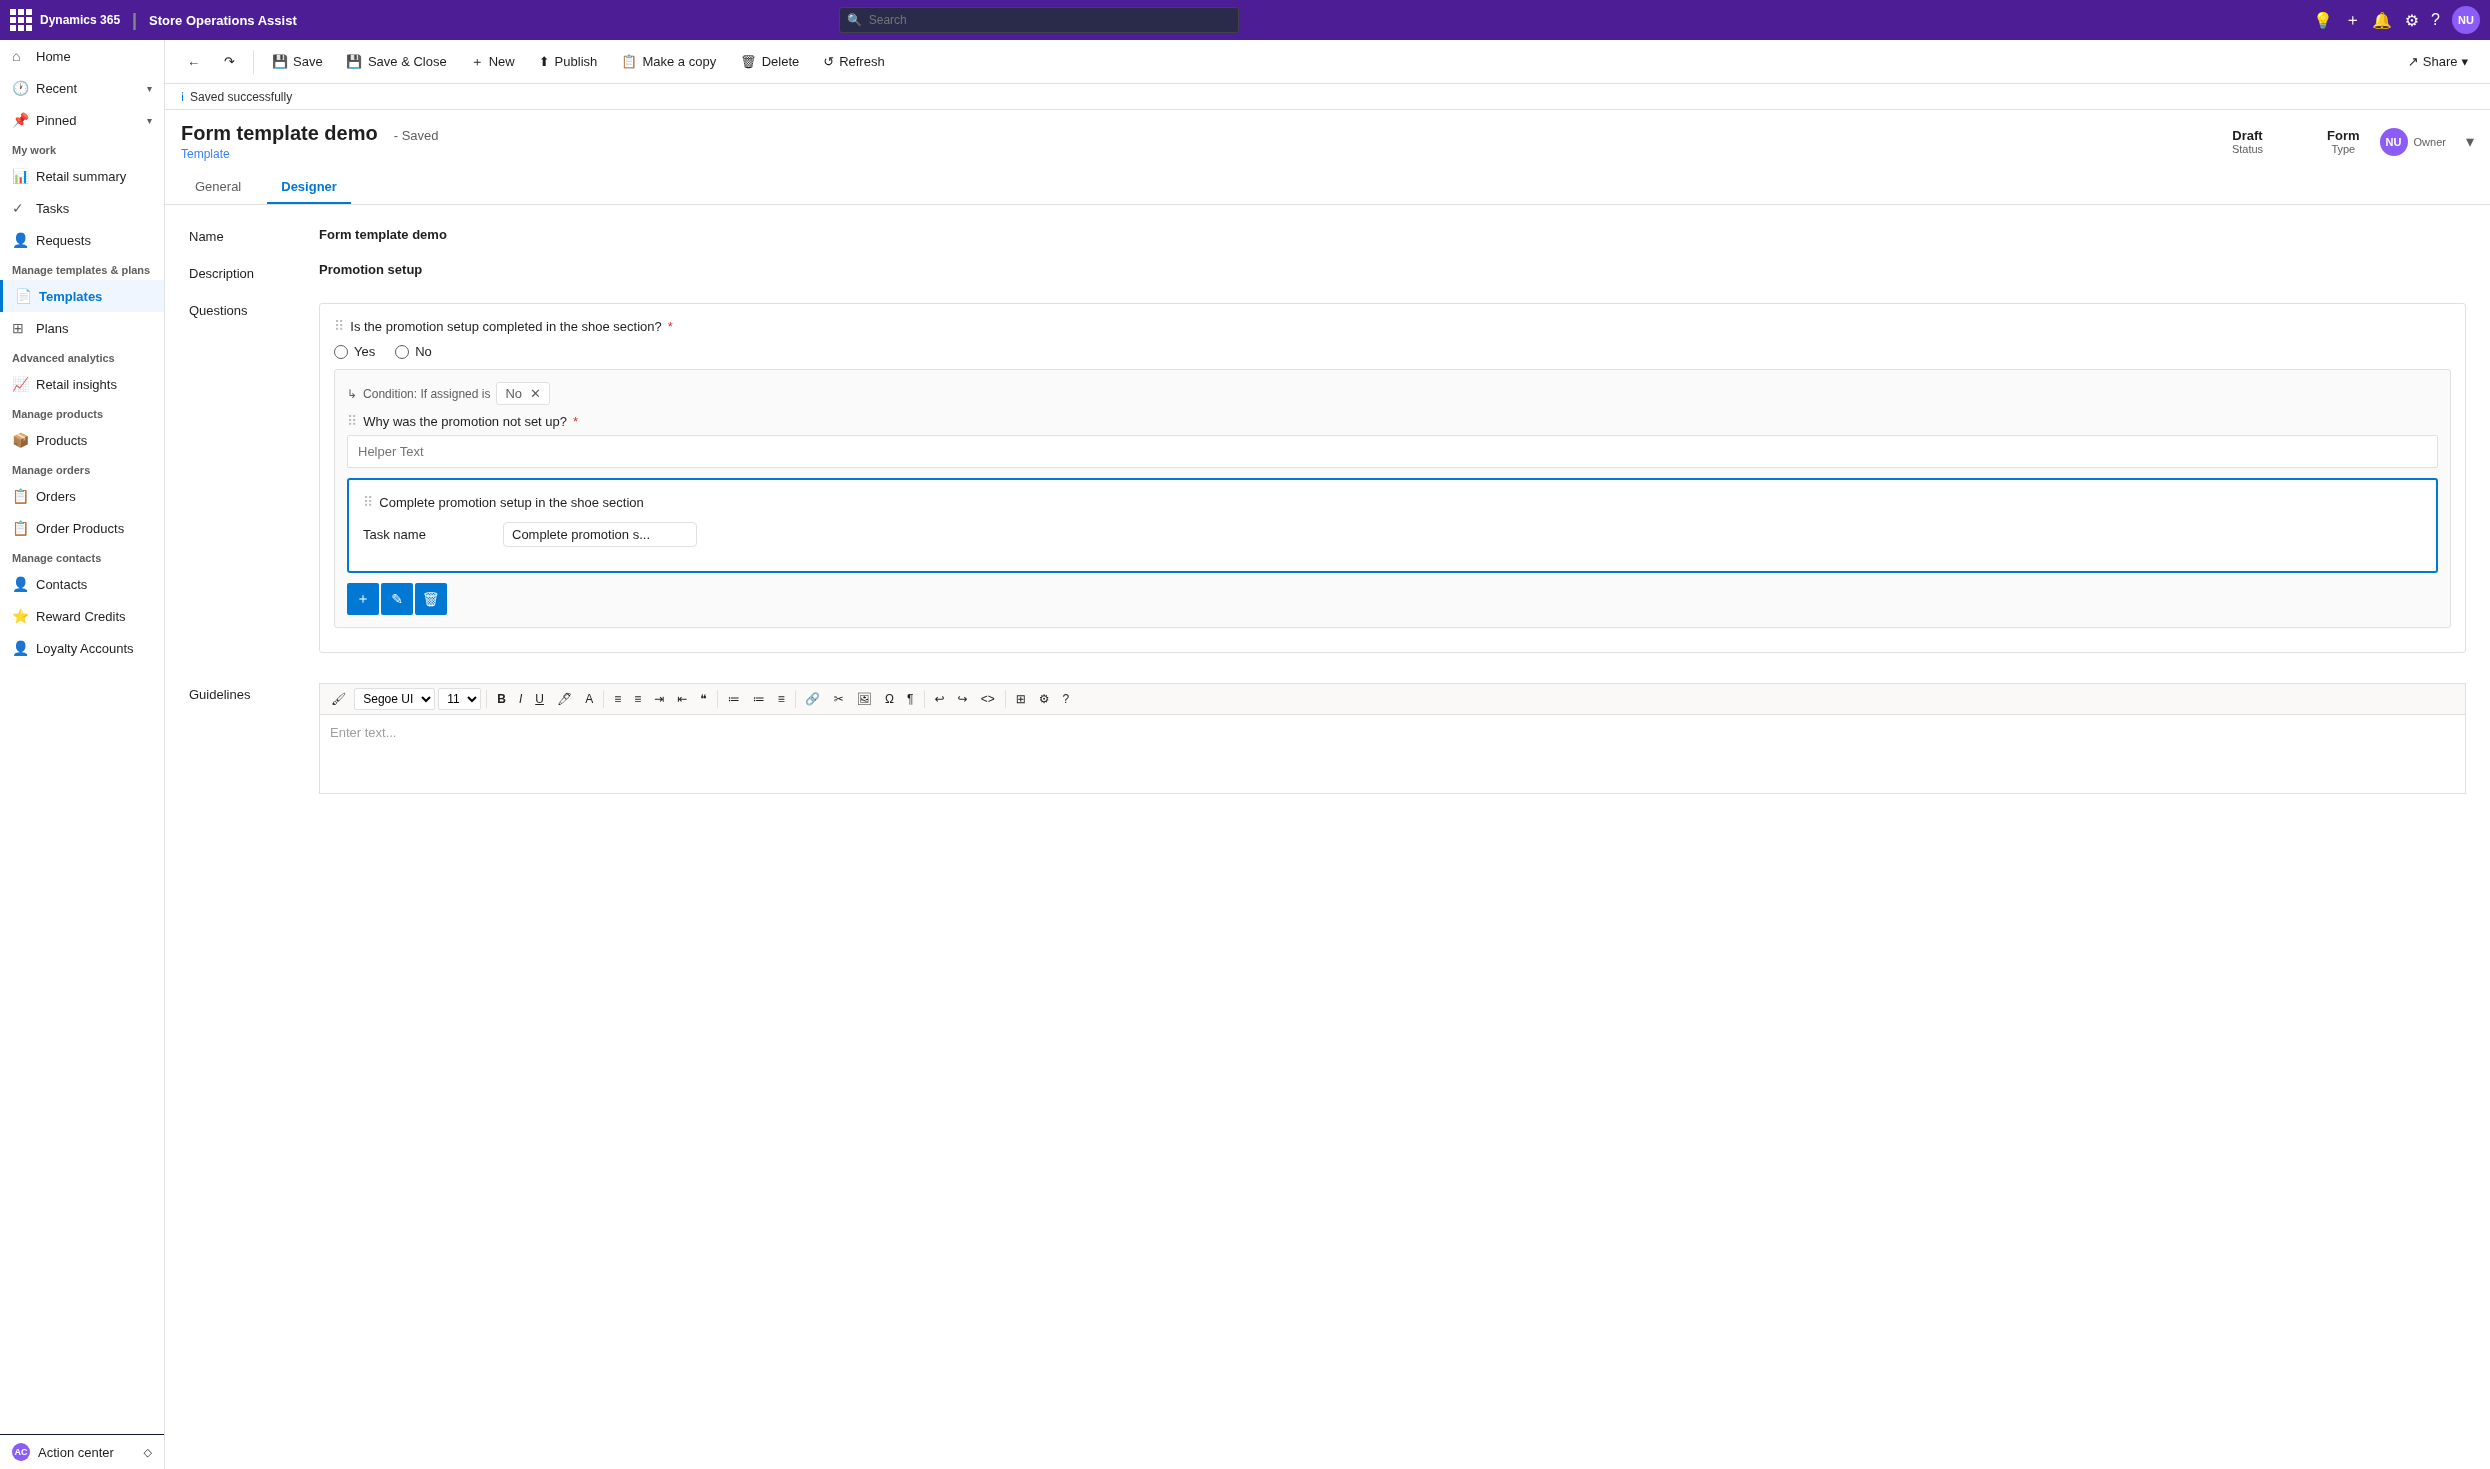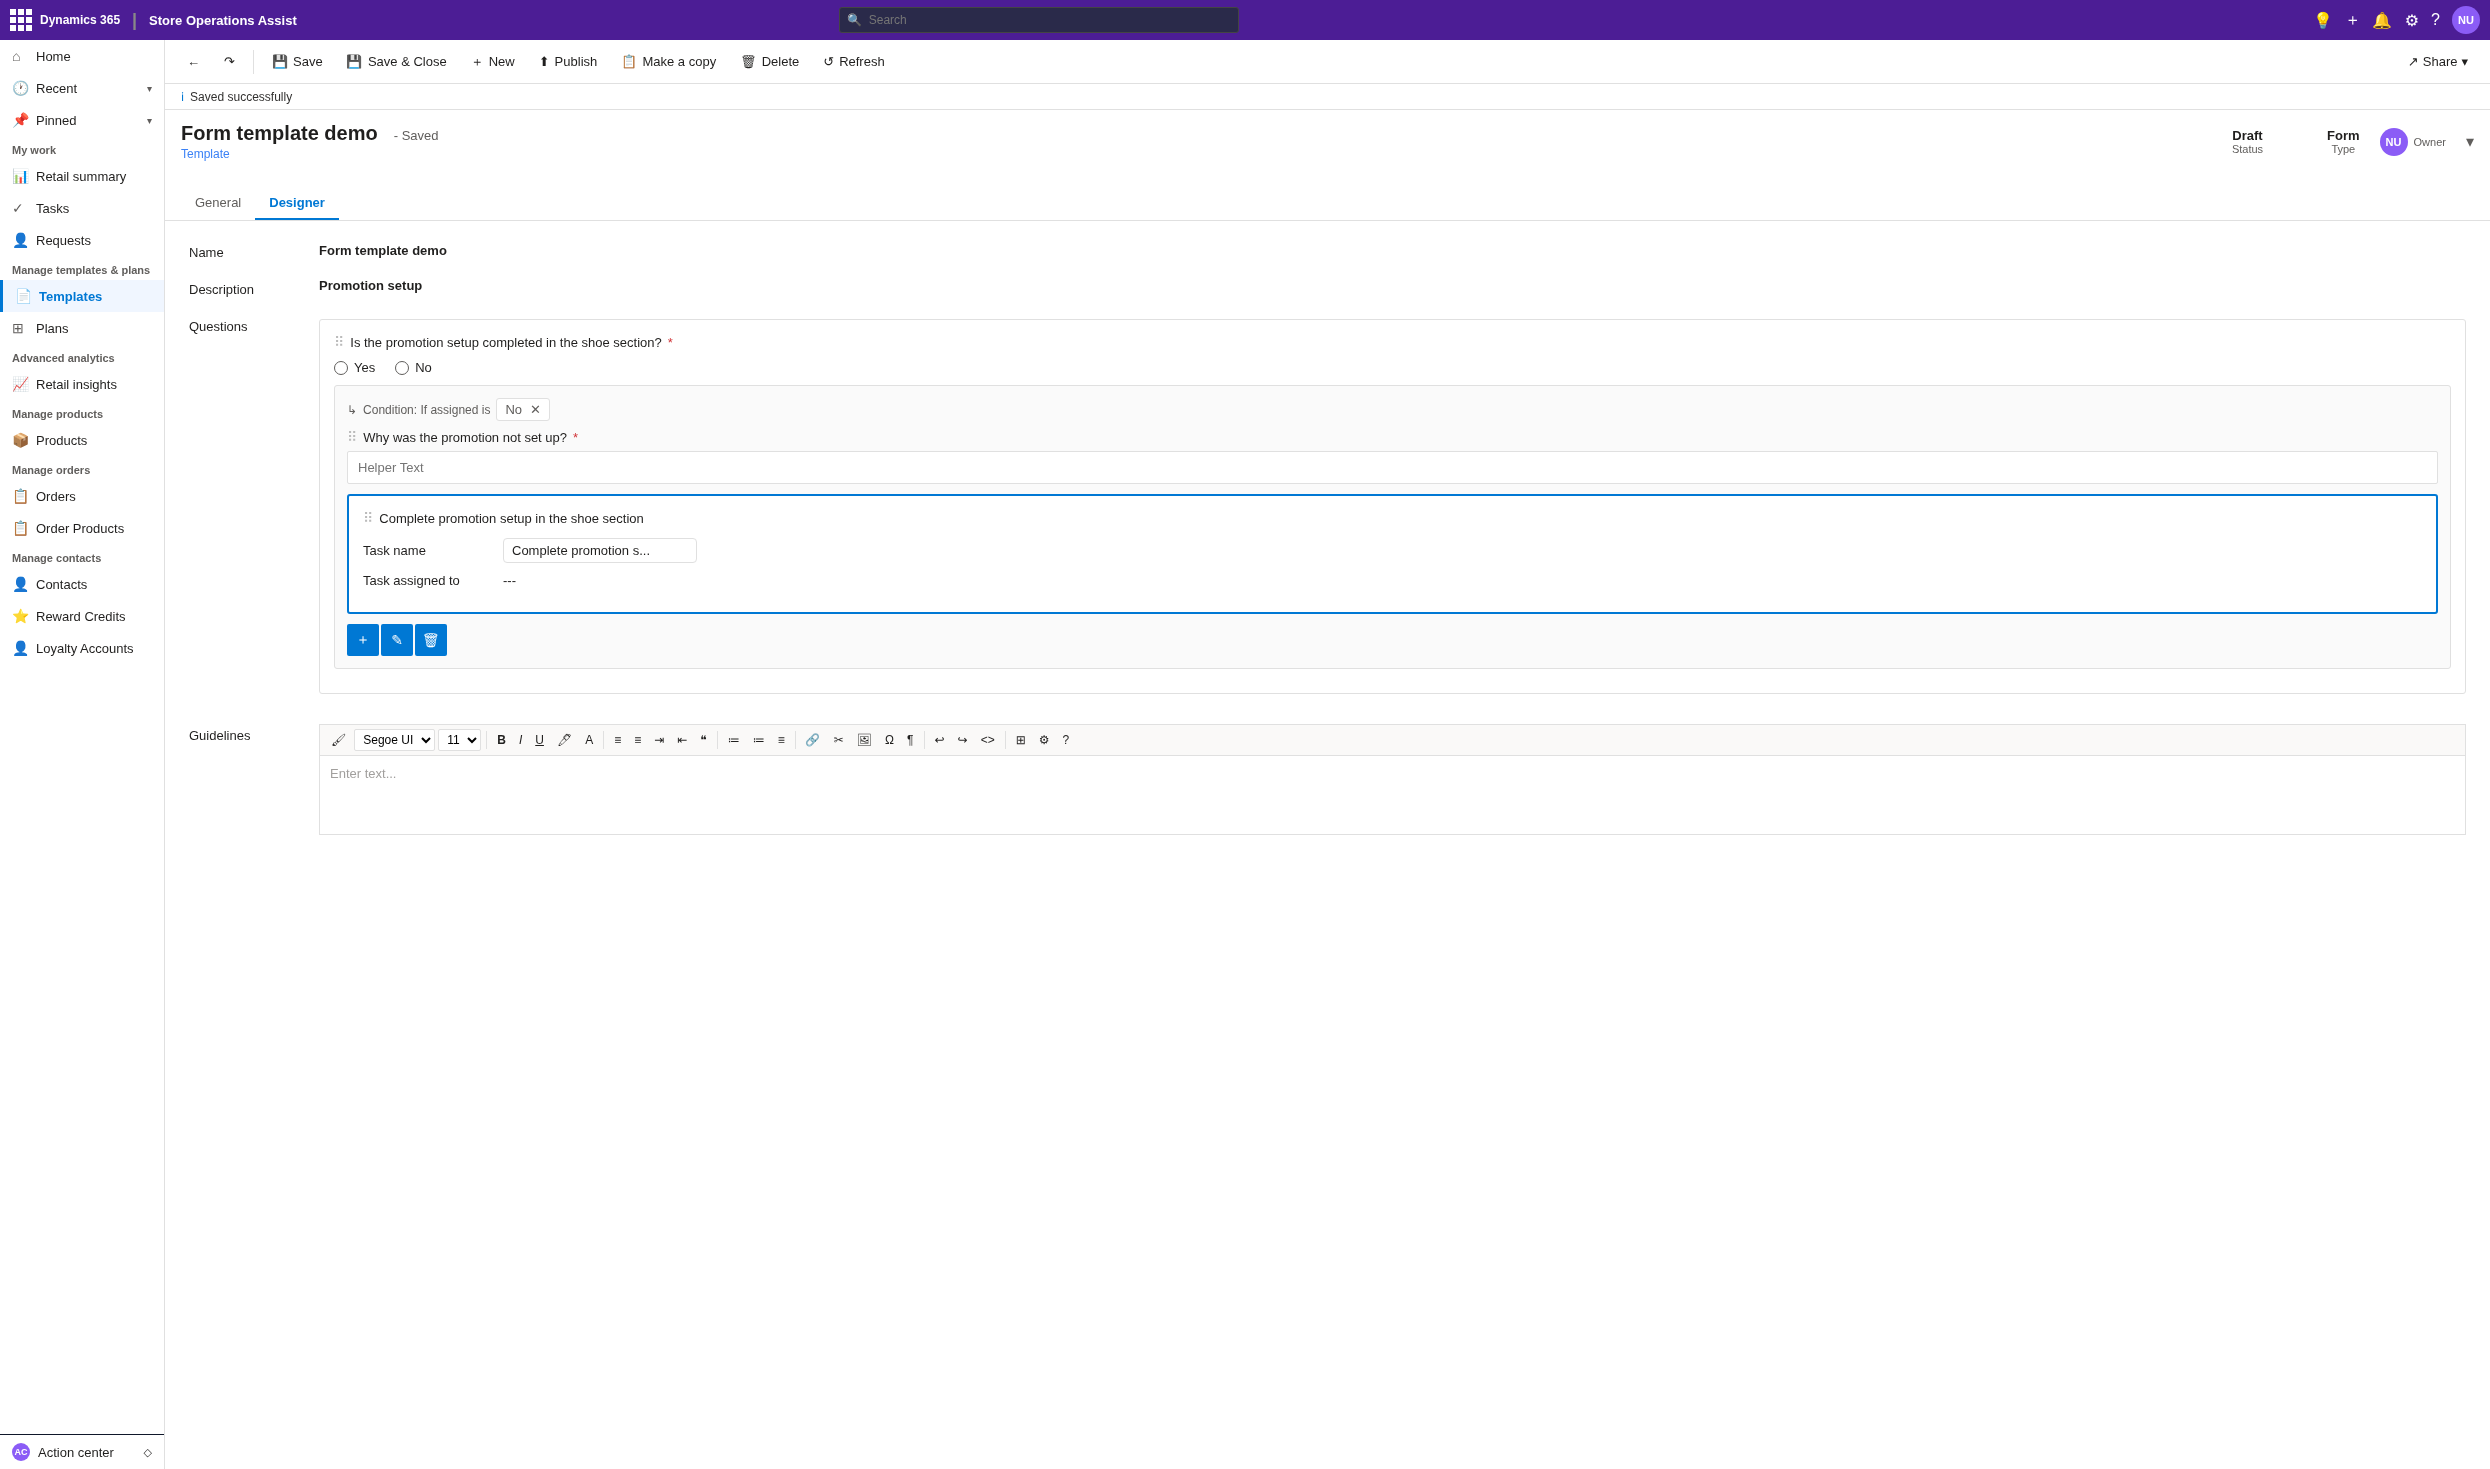--- a/index.html
+++ b/index.html
@@ -47,21 +47,21 @@
     
     .form-header { background: #fff; padding: 12px 16px 0; border-bottom: 1px solid #e0e0e0; flex-shrink: 0; }
     .form-title-row { display: flex; align-items: center; justify-content: space-between; }
     .form-title { font-size: 20px; font-weight: 600; color: #201f1e; }
     .form-saved { color: #605e5c; font-size: 13px; margin-left: 8px; }
     .form-meta { font-size: 12px; color: #3b82f6; margin-top: 2px; }
     .form-header-right { display: flex; align-items: center; gap: 20px; }
     .form-status-block { text-align: center; margin-left: 44px; }
     .form-status-label { font-size: 11px; color: #605e5c; }
     .form-status-value { font-size: 13px; font-weight: 600; color: #201f1e; }
-    .form-tabs { display: flex; gap: 0; margin-top: 26px; }
+    .form-tabs { display: flex; gap: 12px; margin-top: 10px; }
     .form-tab { padding: 8px 14px; cursor: pointer; font-size: 13px; color: #605e5c; border-bottom: 2px solid transparent; }
     .form-tab.active { color: #0078d4; border-bottom: 2px solid #0078d4; font-weight: 600; }
 
     
     .form-body { flex: 1; overflow-y: auto; background: #fff; padding: 20px 24px; }
 
     .field-row { display: flex; margin-bottom: 18px; }
     .field-label { width: 130px; font-size: 13px; color: #201f1e; flex-shrink: 0; padding-top: 4px; }
     .field-value { flex: 1; font-size: 13px; color: #201f1e; font-weight: 600; }
 
@@ -364,24 +364,20 @@
 
               <div class="task-block">
                 <div class="task-block-header">
                   <span class="drag-handle">⠿</span>
                   <span>Complete promotion setup in the shoe section</span>
                 </div>
                 <div class="task-field-row">
                   <div class="task-field-label">Task name</div>
                   <input class="task-field-input" type="text" value="Complete promotion s..." style="">
                 </div>
-                <div class="task-field-row">
-                  <div class="task-field-label">Task assigned to</div>
-                  <div class="task-field-value">---</div>
-                </div>
               </div>
 
               <div class="action-buttons">
                 <button class="action-btn">＋</button>
                 <button class="action-btn">✎</button>
                 <button class="action-btn">🗑</button>
               </div>
             </div>
           </div>
 

